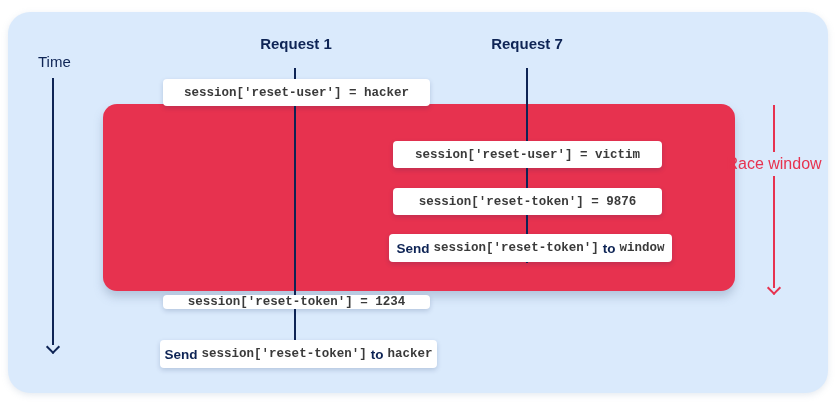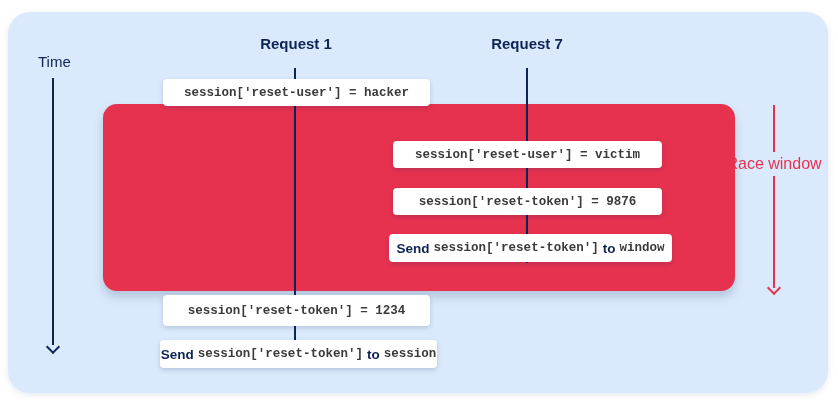--- a/index.html
+++ b/index.html
@@ -105,21 +105,21 @@
     font-size: 13.5px;
     font-weight: 600;
     color: #0e2455;
   }
   .evt .sans { margin: 16px 4px; }
   .evt .sans:first-child { margin-left: 0; }
   .evt-1 { left: 163px; top: 79px;  width: 267px; height: 27px; }
   .evt-2 { left: 393px; top: 141px; width: 269px; height: 27px; }
   .evt-3 { left: 393px; top: 188px; width: 269px; height: 27px; text-align: center; }
   .evt-4 { left: 389px; top: 234px; width: 283px; height: 28px; }
-  .evt-5 { left: 163px; top: 295px; width: 267px; height: 31px; }
+  .evt-5 { left: 163px; top: 295px; width: 267px; height: 14px; }
   .evt-6 { left: 160px; top: 340px; width: 277px; height: 28px; }
 </style>
 </head>
 <body>
 
 <div class="stage">
   <div class="panel"></div>
 
   <div class="redbox"></div>
 
@@ -157,15 +157,15 @@
   </div>
 
   <div class="evt evt-5">
     <span class="code">session['reset-token'] = 1234</span>
   </div>
 
   <div class="evt evt-6">
     <span class="sans">Send</span>
     <span class="code">session['reset-token']</span>
     <span class="sans">to</span>
-    <span class="code">session</span>
+    <span class="code">hacker</span>
   </div>
 </div>
 
 </body></html>

